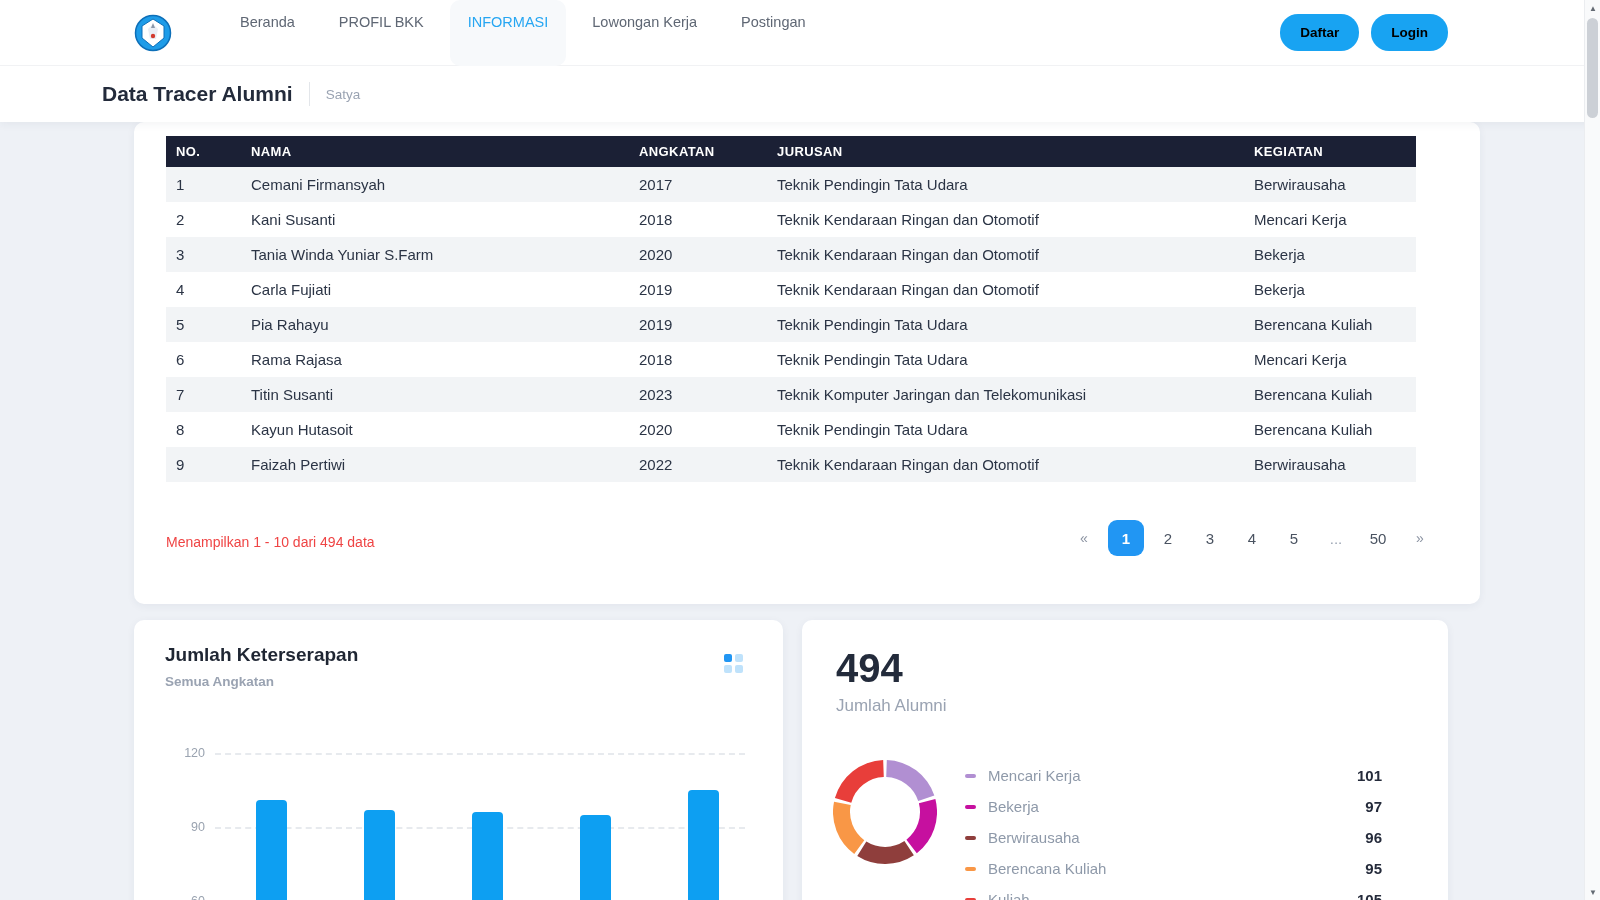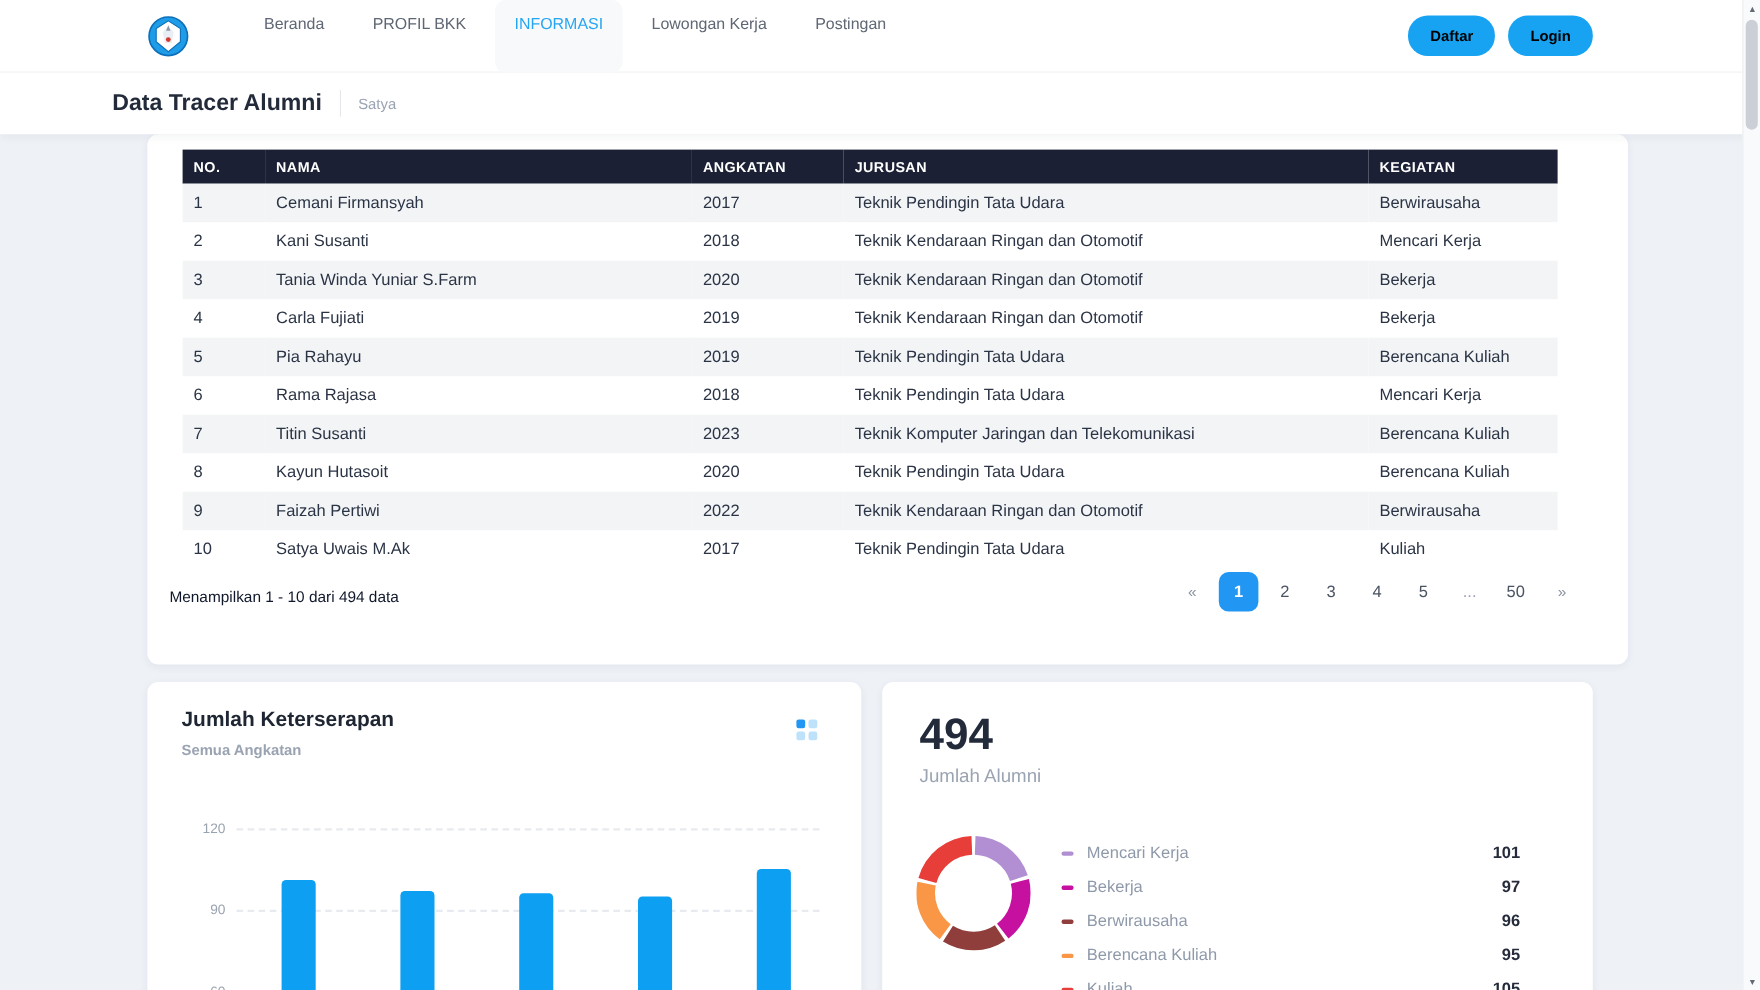--- a/index.html
+++ b/index.html
@@ -35,21 +35,21 @@
   table.alumni th { background:#1b2035; color:#ffffff; font-size:13px; font-weight:700; letter-spacing:.4px;
                     text-align:left; padding:8px 0 8px 10px; height:31px; }
   table.alumni td { font-size:15px; color:#2b3445; padding:0 0 0 10px; height:35px; }
   table.alumni tr.striped td { background:#f2f4f6; }
   th.c-no, td.c-no { width:75px; }
   th.c-nama, td.c-nama { width:388px; }
   th.c-angkatan, td.c-angkatan { width:138px; }
   th.c-jurusan, td.c-jurusan { width:477px; }
   th.c-kegiatan, td.c-kegiatan { width:172px; }
 
-  .table-summary { position:absolute; left:20px; top:412px; font-size:14px; color:#0f172a; }
+  .table-summary { position:absolute; left:32px; top:412px; font-size:14px; color:#ef4444; }
   .pagination { position:absolute; right:42px; top:398px; display:flex; align-items:center; gap:6px; }
   .page-btn { min-width:36px; height:36px; display:flex; align-items:center; justify-content:center;
               font-size:15px; color:#4a5361; border-radius:9px; cursor:pointer; padding:0 6px; }
   .page-btn.nav-arrow { color:#8b93a2; font-size:14px; }
   .page-btn.ellipsis { color:#9aa3b2; cursor:default; }
   .page-btn.active { background:#2196f3; color:#fff; font-weight:700; }
 
   
   .bar-title { position:absolute; left:31px; top:24px; font-size:19px; font-weight:700; color:#1f2633; }
   .bar-subtitle { position:absolute; left:31px; top:54px; font-size:13.5px; color:#9aa3b2;font-weight:bold; }
@@ -180,27 +180,20 @@
           <td class="c-jurusan">Teknik Pendingin Tata Udara</td>
           <td class="c-kegiatan">Berencana Kuliah</td>
         </tr>
         <tr class="striped">
           <td class="c-no">9</td>
           <td class="c-nama">Faizah Pertiwi</td>
           <td class="c-angkatan">2022</td>
           <td class="c-jurusan">Teknik Kendaraan Ringan dan Otomotif</td>
           <td class="c-kegiatan">Berwirausaha</td>
         </tr>
-        <tr>
-          <td class="c-no">10</td>
-          <td class="c-nama">Satya Uwais M.Ak</td>
-          <td class="c-angkatan">2017</td>
-          <td class="c-jurusan">Teknik Pendingin Tata Udara</td>
-          <td class="c-kegiatan">Kuliah</td>
-        </tr>
       </tbody>
   </table>
   <div class="table-summary">Menampilkan 1 - 10 dari 494 data</div>
   <div class="pagination">
       <div class="page-btn nav-arrow">«</div>
       <div class="page-btn active" style="background: rgb(33, 150, 243);">1</div>
       <div class="page-btn">2</div>
       <div class="page-btn">3</div>
       <div class="page-btn">4</div>
       <div class="page-btn">5</div>

